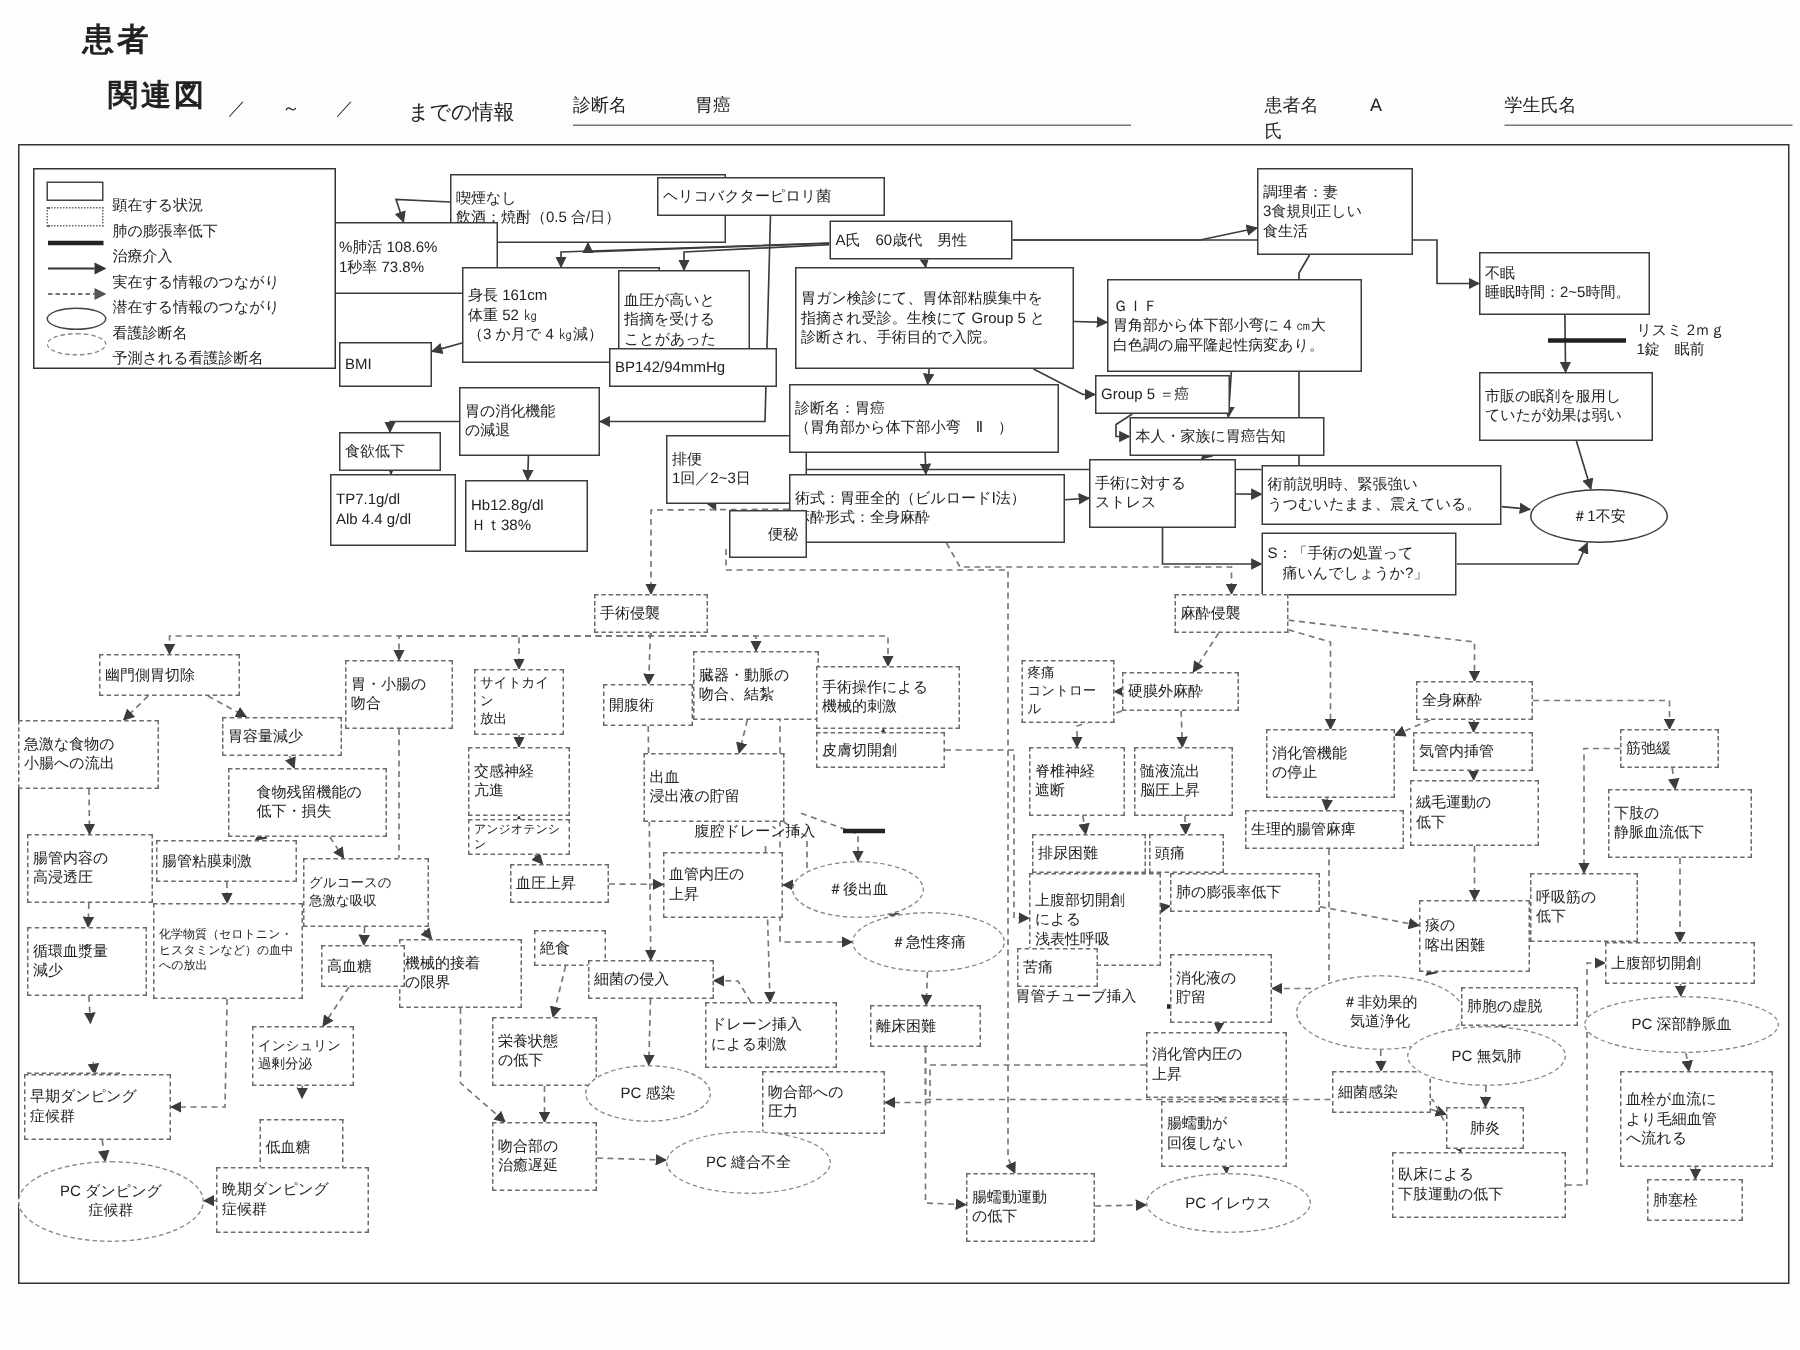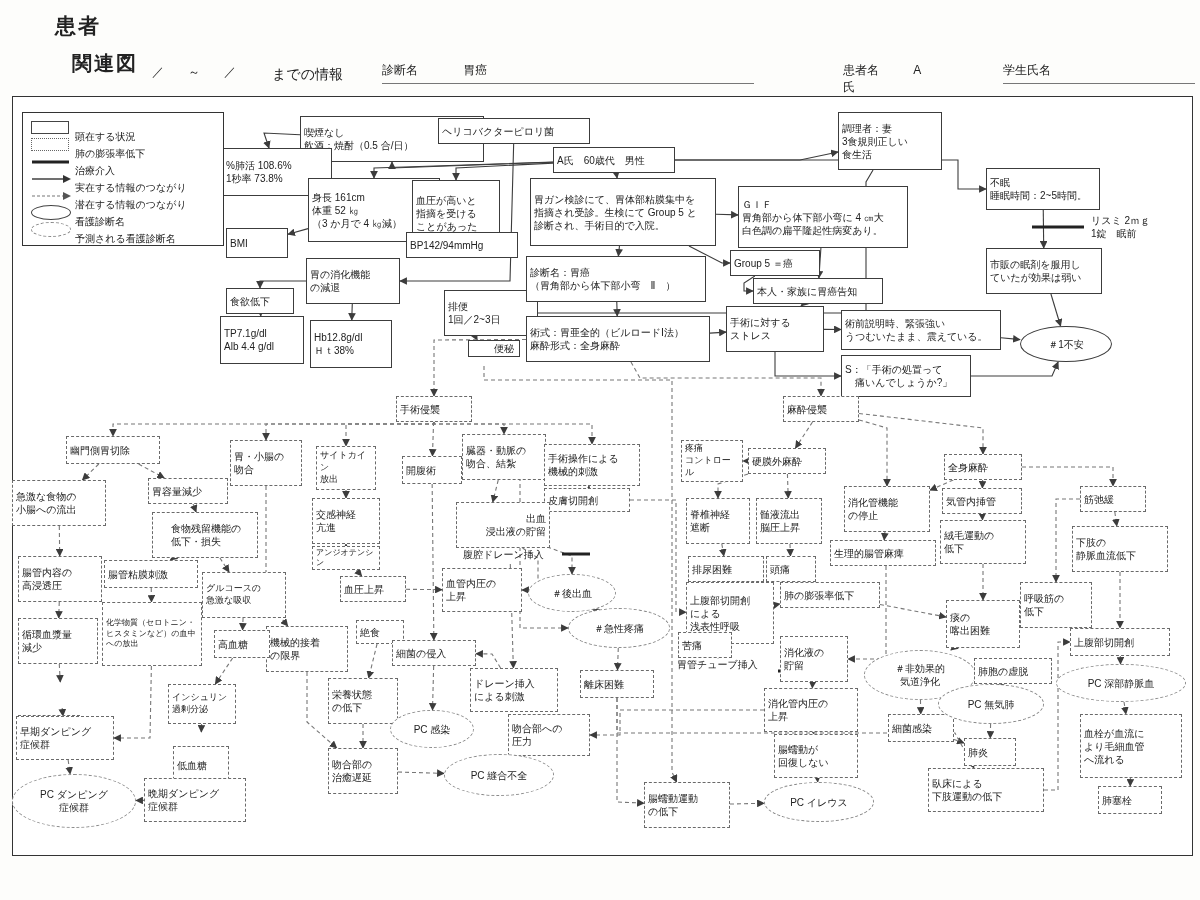--- a/index.html
+++ b/index.html
@@ -281,21 +281,21 @@
 Ｈｔ38%</div>
       <div class="node solid" style="left: 526px; top: 316px; width: 184px; height: 46px;">術式：胃亜全的（ビルロードⅠ法）
 麻酔形式：全身麻酔</div>
       <div class="node solid" style="left: 726px; top: 306px; width: 98px; height: 46px;">手術に対する
 ストレス</div>
       <div class="node solid" style="left: 841px; top: 310px; width: 160px; height: 40px;">術前説明時、緊張強い
 うつむいたまま、震えている。</div>
       <div class="node solid" style="left: 841px; top: 355px; width: 130px; height: 42px;">S：「手術の処置って
 　痛いんでしょうか?」</div>
       <div class="node ellipse" style="left: 1020px; top: 326px; width: 92px; height: 36px;">＃1不安</div>
-      <div class="node solid" style="left: 468px; top: 340px; width: 52px; height: 17px; padding-left: 25px;">便秘</div>
+      <div class="node solid" style="left: 486px; top: 340px; width: 52px; height: 32px; padding-left: 25px;">便秘</div>
       <div class="node dashed" style="left: 396px; top: 396px; width: 76px; height: 26px;">手術侵襲</div>
       <div class="node dashed" style="left: 783px; top: 396px; width: 76px; height: 26px;">麻酔侵襲</div>
       <div class="node dashed" style="left: 66px; top: 436px; width: 94px; height: 28px;">幽門側胃切除</div>
       <div class="node dashed" style="left: 230px; top: 440px; width: 72px; height: 46px;">胃・小腸の
 吻合</div>
       <div class="node dashed fs9" style="left: 316px; top: 446px; width: 60px; height: 44px;">サイトカイン
 放出</div>
       <div class="node dashed" style="left: 402px; top: 456px; width: 60px; height: 28px;">開腹術</div>
       <div class="node dashed" style="left: 462px; top: 434px; width: 84px; height: 46px;">臓器・動脈の
 吻合、結紮</div>
@@ -306,21 +306,21 @@
       <div class="node dashed" style="left: 748px; top: 448px; width: 78px; height: 26px;">硬膜外麻酔</div>
       <div class="node dashed" style="left: 944px; top: 454px; width: 78px; height: 26px;">全身麻酔</div>
       <div class="node dashed" style="left: 544px; top: 488px; width: 86px; height: 24px;">皮膚切開創</div>
       <div class="node dashed" style="left: 12px; top: 480px; width: 94px; height: 46px;">急激な食物の
 小腸への流出</div>
       <div class="node dashed" style="left: 148px; top: 478px; width: 80px; height: 26px;">胃容量減少</div>
       <div class="node dashed" style="left: 152px; top: 512px; width: 106px; height: 46px; padding-left: 18px;">食物残留機能の
 低下・損失</div>
       <div class="node dashed" style="left: 312px; top: 498px; width: 68px; height: 46px;">交感神経
 亢進</div>
-      <div class="node dashed" style="left: 456px; top: 502px; width: 94px; height: 46px; text-align: right;">出血
+      <div class="node dashed" style="left: 429px; top: 502px; width: 94px; height: 46px;">出血
 浸出液の貯留</div>
       <div class="node dashed" style="left: 844px; top: 486px; width: 86px; height: 46px;">消化管機能
 の停止</div>
       <div class="node dashed" style="left: 942px; top: 488px; width: 80px; height: 26px;">気管内挿管</div>
       <div class="node dashed" style="left: 940px; top: 520px; width: 86px; height: 44px;">絨毛運動の
 低下</div>
       <div class="node dashed" style="left: 1080px; top: 486px; width: 66px; height: 26px;">筋弛緩</div>
       <div class="node dashed" style="left: 1072px; top: 526px; width: 96px; height: 46px;">下肢の
 静脈血流低下</div>
       <div class="node dashed" style="left: 686px; top: 498px; width: 64px; height: 46px;">脊椎神経
@@ -390,21 +390,21 @@
       <div class="node dashed" style="left: 328px; top: 748px; width: 70px; height: 46px;">吻合部の
 治癒遅延</div>
       <div class="node dashed" style="left: 508px; top: 714px; width: 82px; height: 42px;">吻合部への
 圧力</div>
       <div class="node ellipse-dashed" style="left: 444px; top: 754px; width: 110px; height: 42px;">PC 縫合不全</div>
       <div class="node dashed" style="left: 774px; top: 734px; width: 84px; height: 44px;">腸蠕動が
 回復しない</div>
       <div class="node dashed" style="left: 644px; top: 782px; width: 86px; height: 46px;">腸蠕動運動
 の低下</div>
       <div class="node ellipse-dashed" style="left: 764px; top: 782px; width: 110px; height: 40px;">PC イレウス</div>
-      <div class="node dashed" style="left: 964px; top: 738px; width: 52px; height: 28px;">肺炎</div>
+      <div class="node dashed" style="left: 964px; top: 738px; width: 52px; height: 28px; text-align: center;">肺炎</div>
       <div class="node ellipse-dashed" style="left: 938px; top: 684px; width: 106px; height: 40px;">PC 無気肺</div>
       <div class="node ellipse-dashed" style="left: 1056px; top: 664px; width: 130px; height: 38px;">PC 深部静脈血</div>
       <div class="node dashed" style="left: 1080px; top: 714px; width: 102px; height: 64px;">血栓が血流に
 より毛細血管
 へ流れる</div>
       <div class="node dashed" style="left: 928px; top: 768px; width: 116px; height: 44px;">臥床による
 下肢運動の低下</div>
       <div class="node dashed" style="left: 1098px; top: 786px; width: 64px; height: 28px;">肺塞栓</div>
     </div>
 </div>

